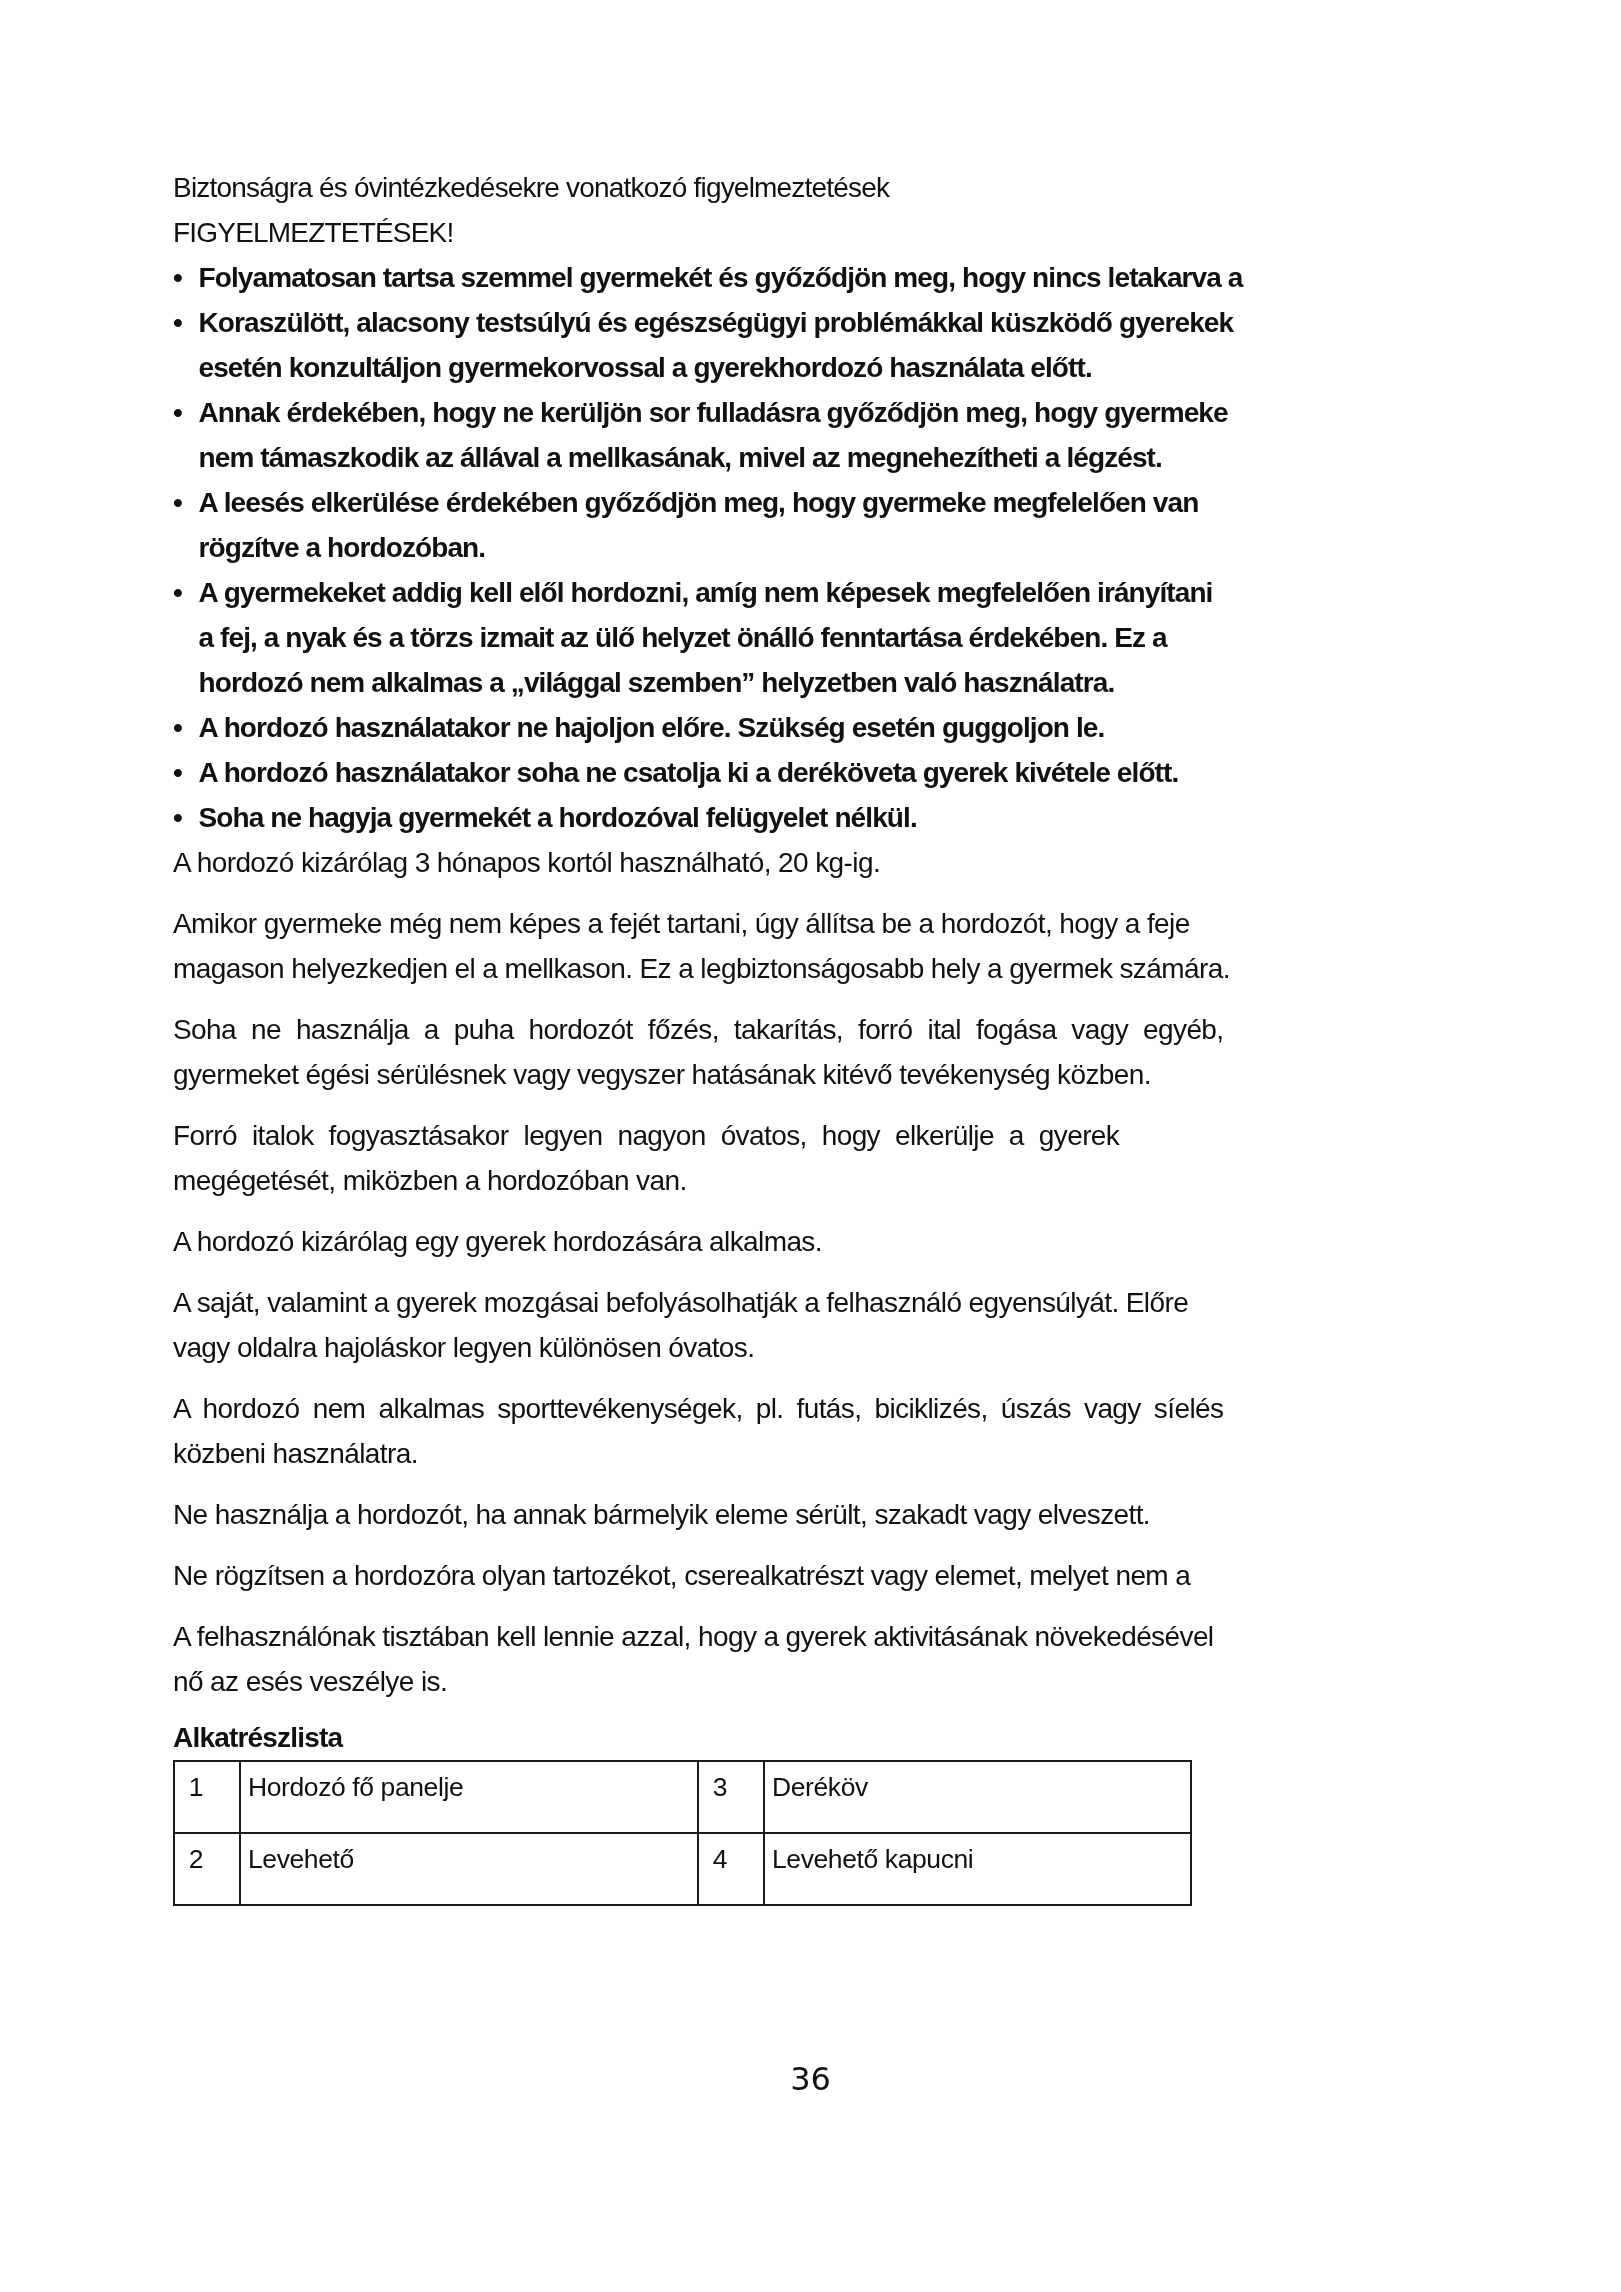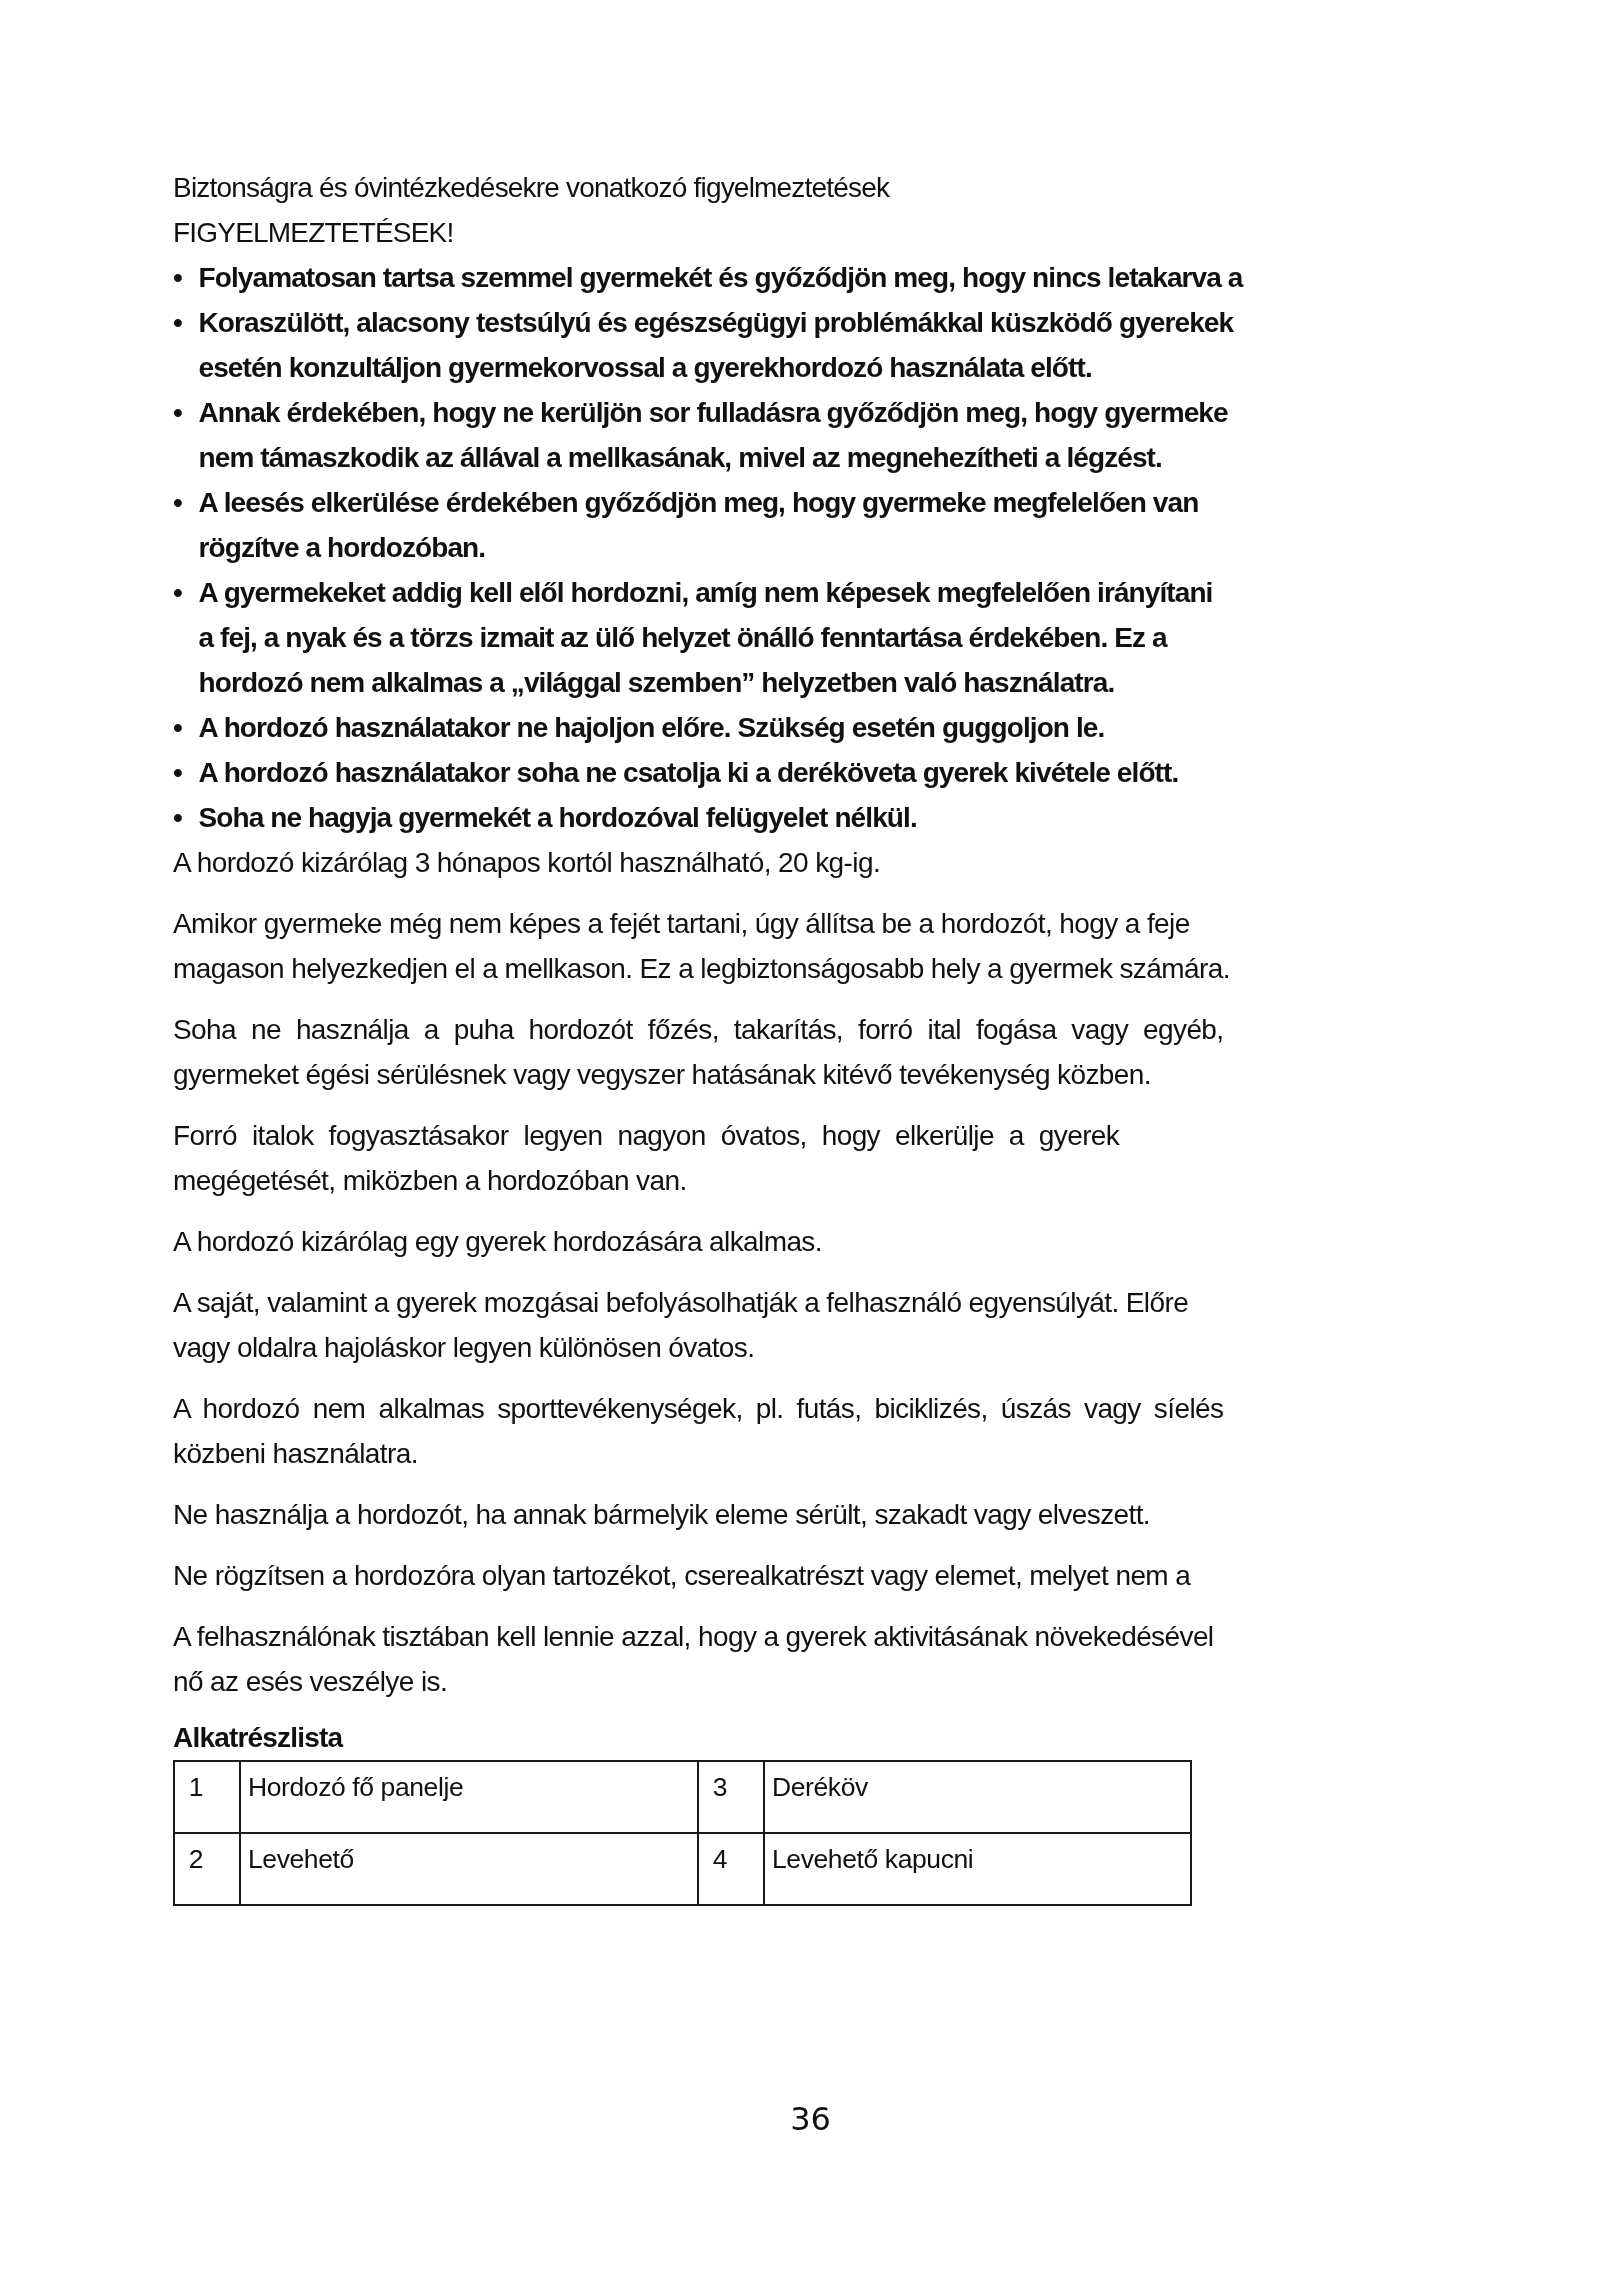--- a/index.html
+++ b/index.html
@@ -77,21 +77,20 @@
     table.parts td.name { width: 458px; padding-left: 7px; }
     table.parts td.name.right { width: 427px; }
     .page-number {
       position: absolute;
       left: 0;
       width: 1621px;
       top: 2060px;
       text-align: center;
       font-size: 32px;
       font-family: "DejaVu Sans", sans-serif;
-      margin-top: 40px;
     }
   </style>
 </head>
 <body>
 
 <div class="page">
   <div class="heading">Biztonságra és óvintézkedésekre vonatkozó figyelmeztetések</div>
   <div class="heading">FIGYELMEZTETÉSEK!</div>
 
   <div>

